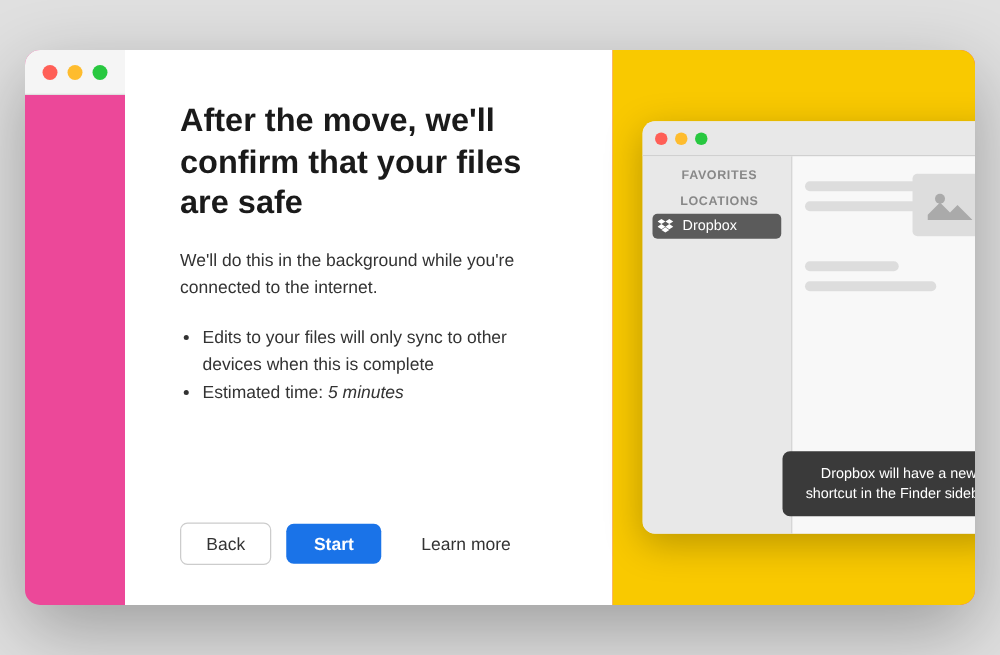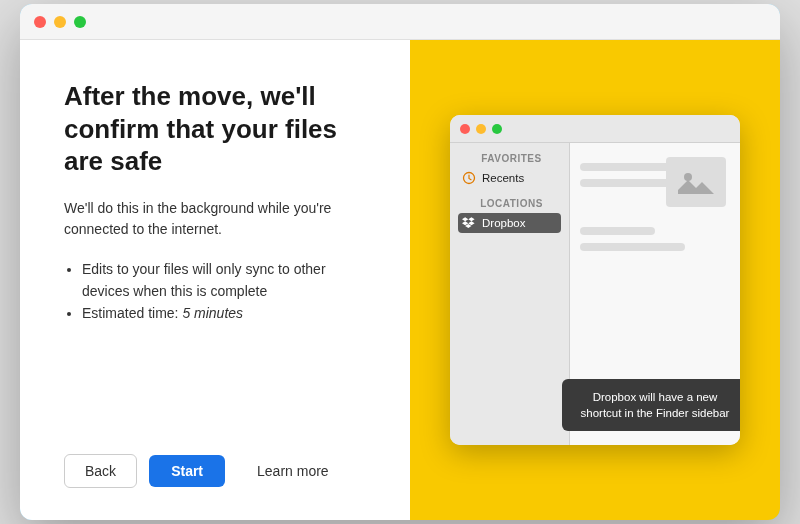--- a/index.html
+++ b/index.html
@@ -6,27 +6,26 @@
     body {
       background: #e0e0e0;
       display: flex;
       align-items: center;
       justify-content: center;
       height: 100vh;
       font-family: -apple-system, BlinkMacSystemFont, "Helvetica Neue", Arial, sans-serif;
     }
     .window {
       width: 760px;
-      height: 516px;
-      background: #7dd3fc;
+      height: 444px;
+      background: #ec4899;
       border-radius: 12px;
       box-shadow: 0 20px 60px rgba(0,0,0,0.3);
       overflow: hidden;
       display: flex;
-      flex-direction: column;
     }
     .title-bar {
       height: 36px;
       background: #f5f5f5;
       display: flex;
       align-items: center;
       padding: 0 14px;
       gap: 8px;
       border-bottom: 1px solid #e0e0e0;
       flex-shrink: 0;
@@ -283,29 +282,20 @@
           <div class="finder-tl finder-tl-min"></div>
           <div class="finder-tl finder-tl-max"></div>
         </div>
 
         <div class="finder-body">
 
           <div class="finder-sidebar">
             <div class="finder-section-label">Favorites</div>
 
 
-            <div class="finder-item">
-              <span class="finder-icon">
-                <svg viewBox="0 0 14 14" fill="none" xmlns="http://www.w3.org/2000/svg">
-                  <circle cx="7" cy="7" r="5.5" stroke="#e07b00" stroke-width="1.3"></circle>
-                  <path d="M7 4v3.5l2 1.2" stroke="#e07b00" stroke-width="1.2" stroke-linecap="round"></path>
-                </svg>
-              </span>
-              <span>Recents</span>
-            </div>
 
             <div class="finder-locations">
               <div class="finder-section-label">Locations</div>
 
               <div class="finder-item dropbox-selected">
                 <span class="finder-icon">
                   <svg viewBox="0 0 14 14" fill="none" xmlns="http://www.w3.org/2000/svg">
                     <path d="M7 2.5L3.5 4.75 7 7 3.5 9.25 0 7l3.5-2.25L0 2.5 3.5 0.25 7 2.5z" fill="white" transform="translate(0,1) scale(0.9)"></path>
                     <path d="M7 2.5L10.5 4.75 7 7l3.5 2.25L14 7l-3.5-2.25L14 2.5 10.5 0.25 7 2.5z" fill="white" transform="translate(0,1) scale(0.9)"></path>
                     <path d="M3.5 9.9L7 7.65l3.5 2.25-3.5 2.25-3.5-2.25z" fill="white" transform="translate(0,1) scale(0.9)"></path>

